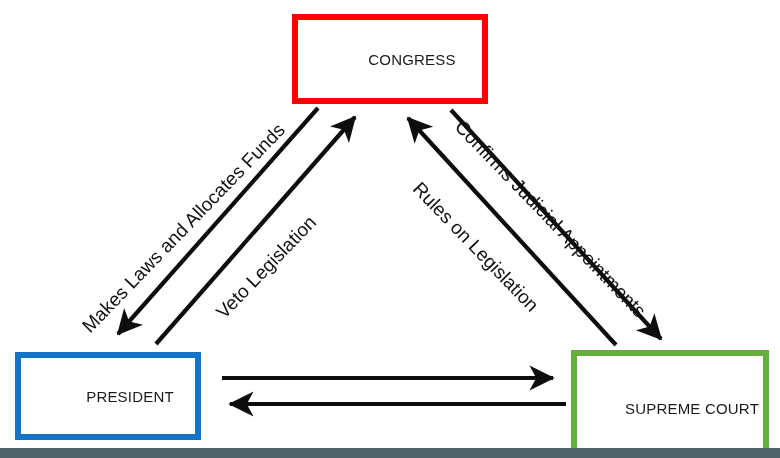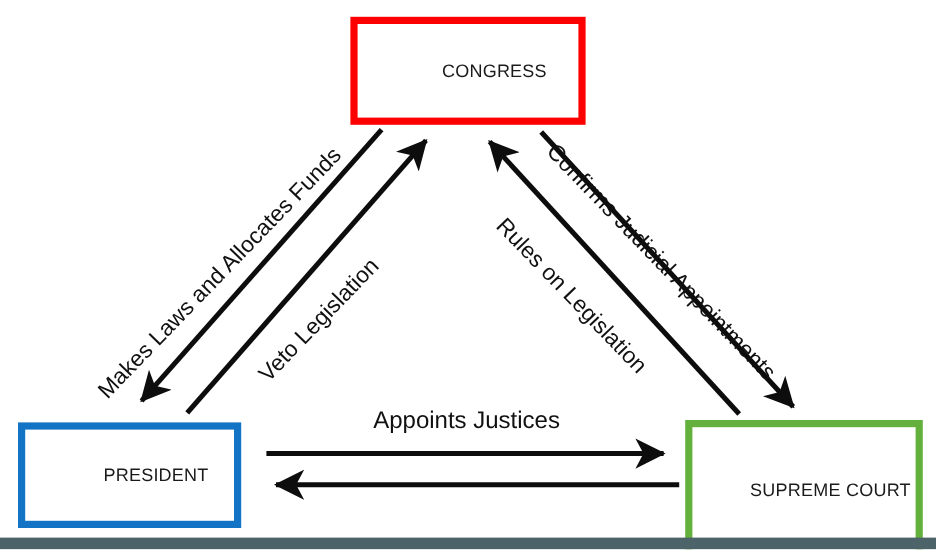--- a/index.html
+++ b/index.html
@@ -145,18 +145,17 @@
   </div>
 
   <div class="edge-label" id="label-makes-laws">Makes Laws and Allocates Funds</div>
 
   <div class="edge-label" id="label-veto">Veto Legislation</div>
 
   <div class="edge-label" id="label-confirms">Confirms Judicial Appointments</div>
 
   <div class="edge-label" id="label-rules-legislation">Rules on Legislation</div>
 
-  <div class="edge-label horizontal" id="label-appoints-justices">Appoints Justices</div>
 
 
   <div id="bottom-bar"></div>
 
 </div>
 
 </body></html>

